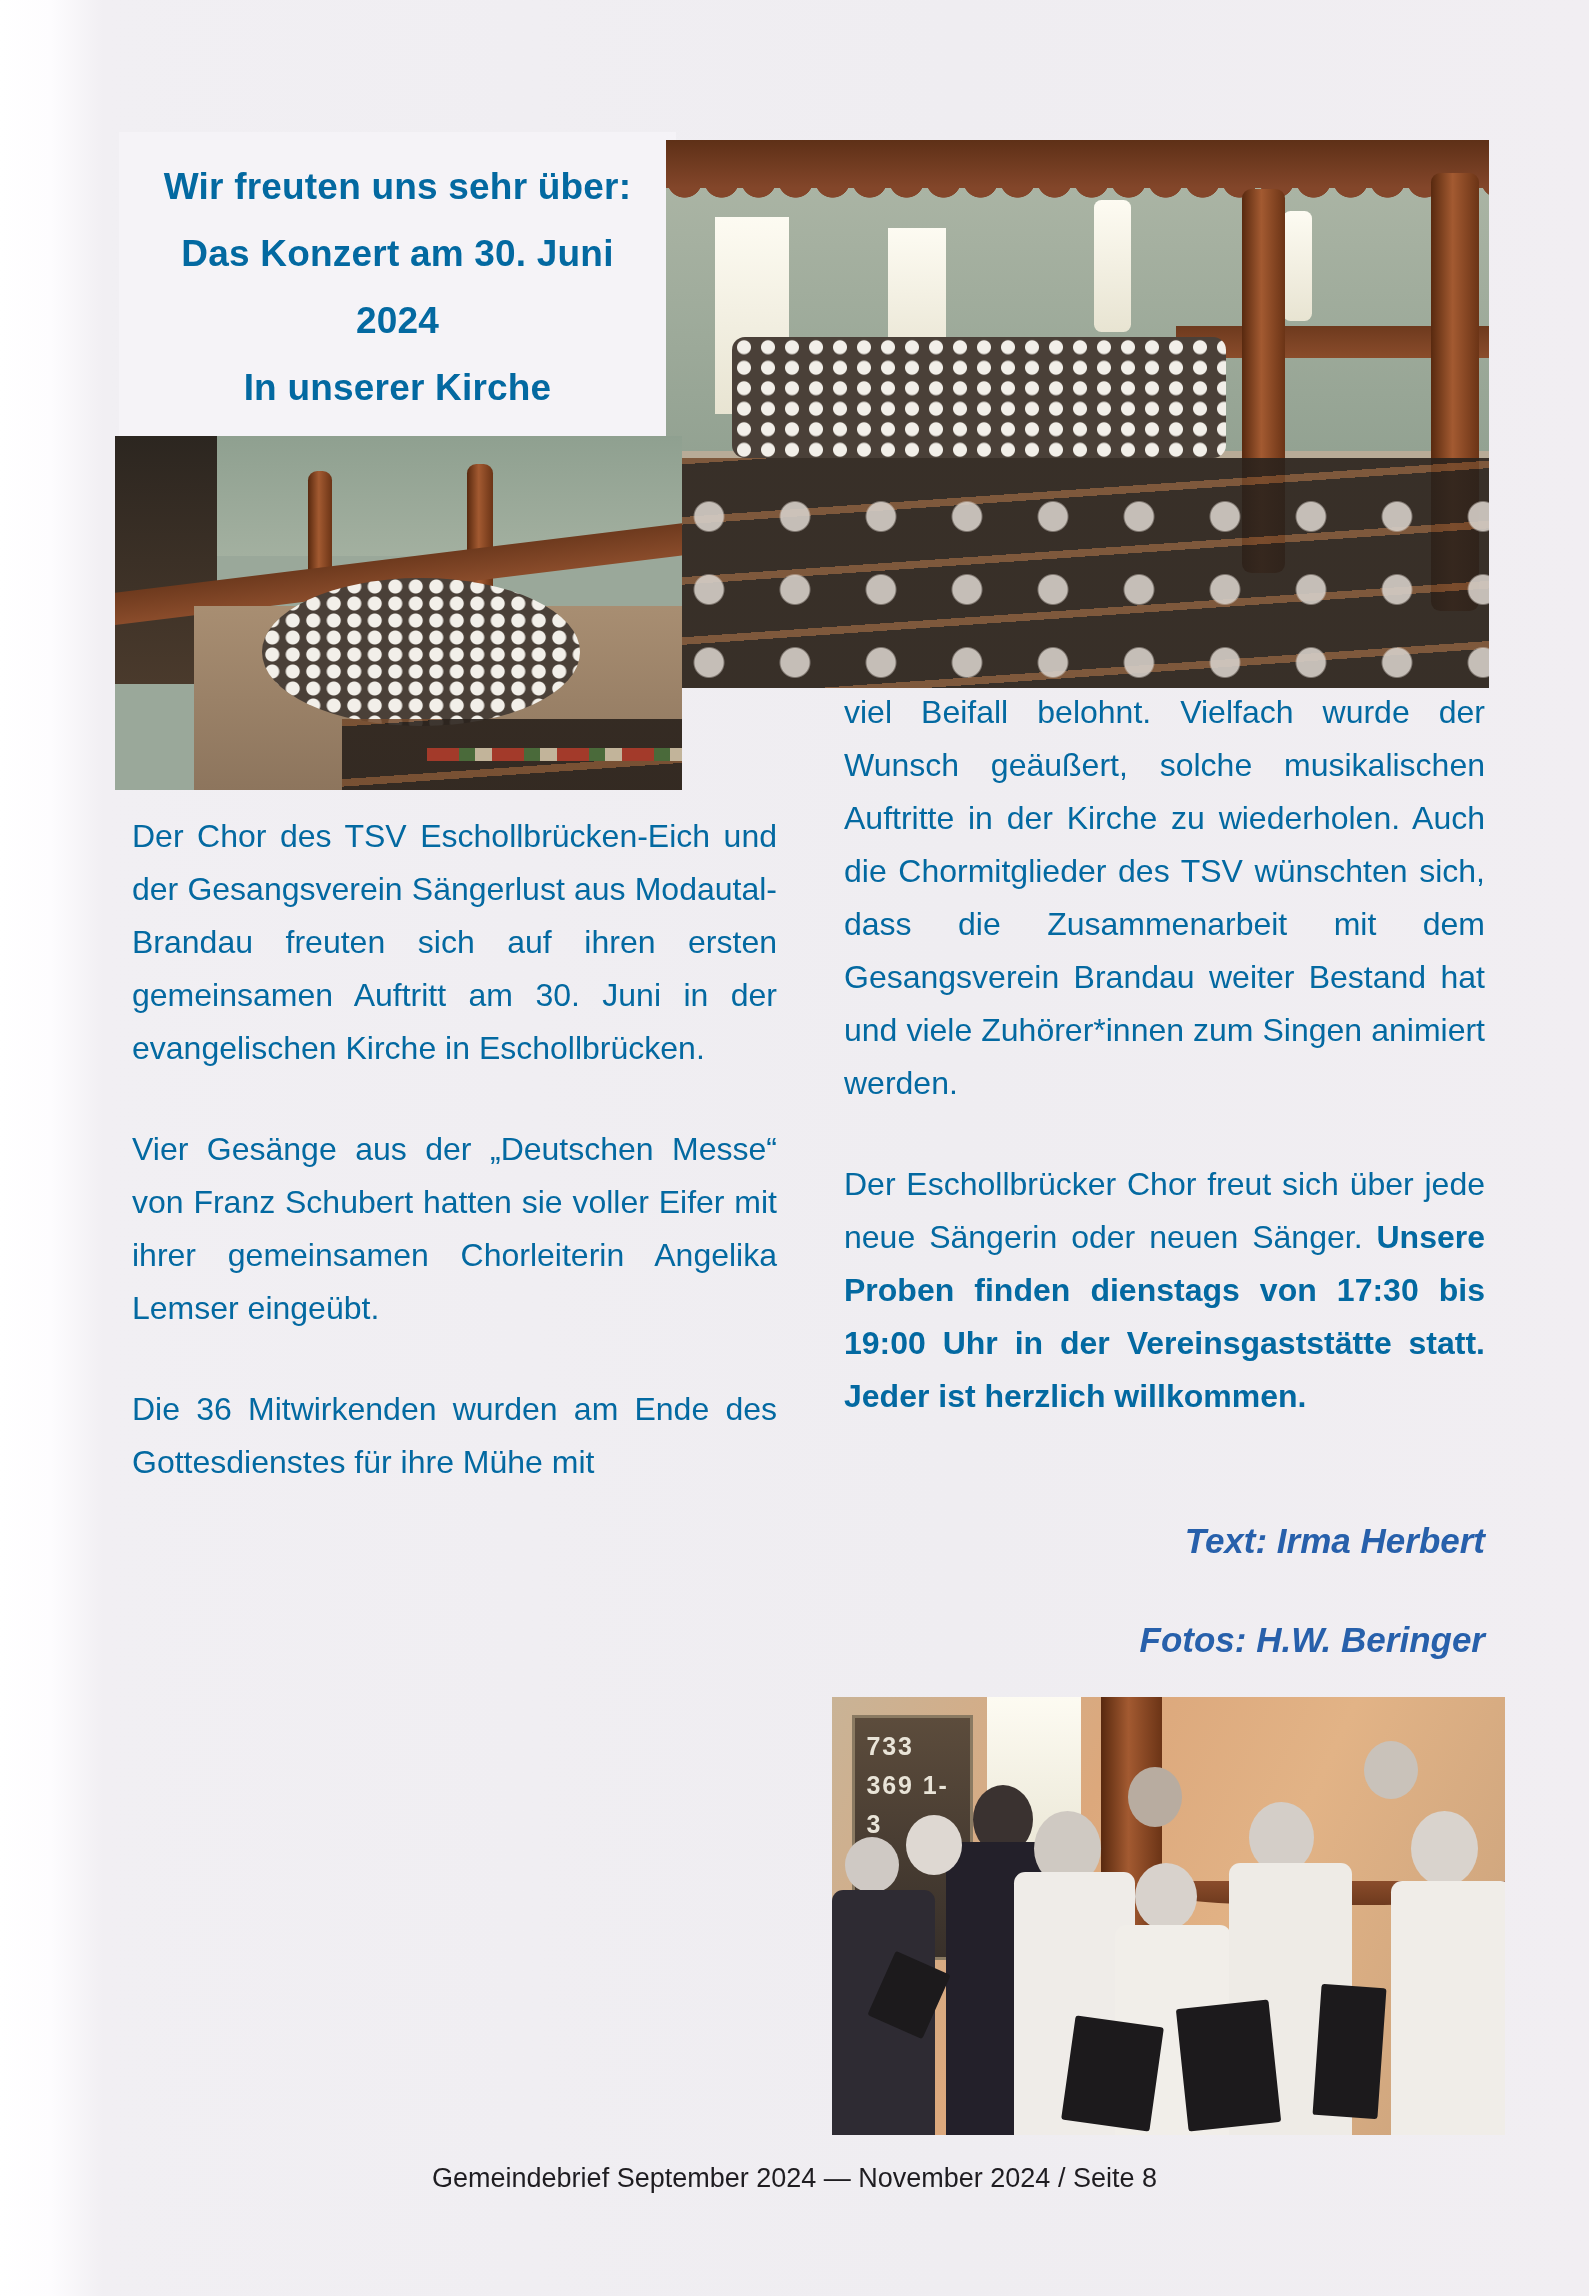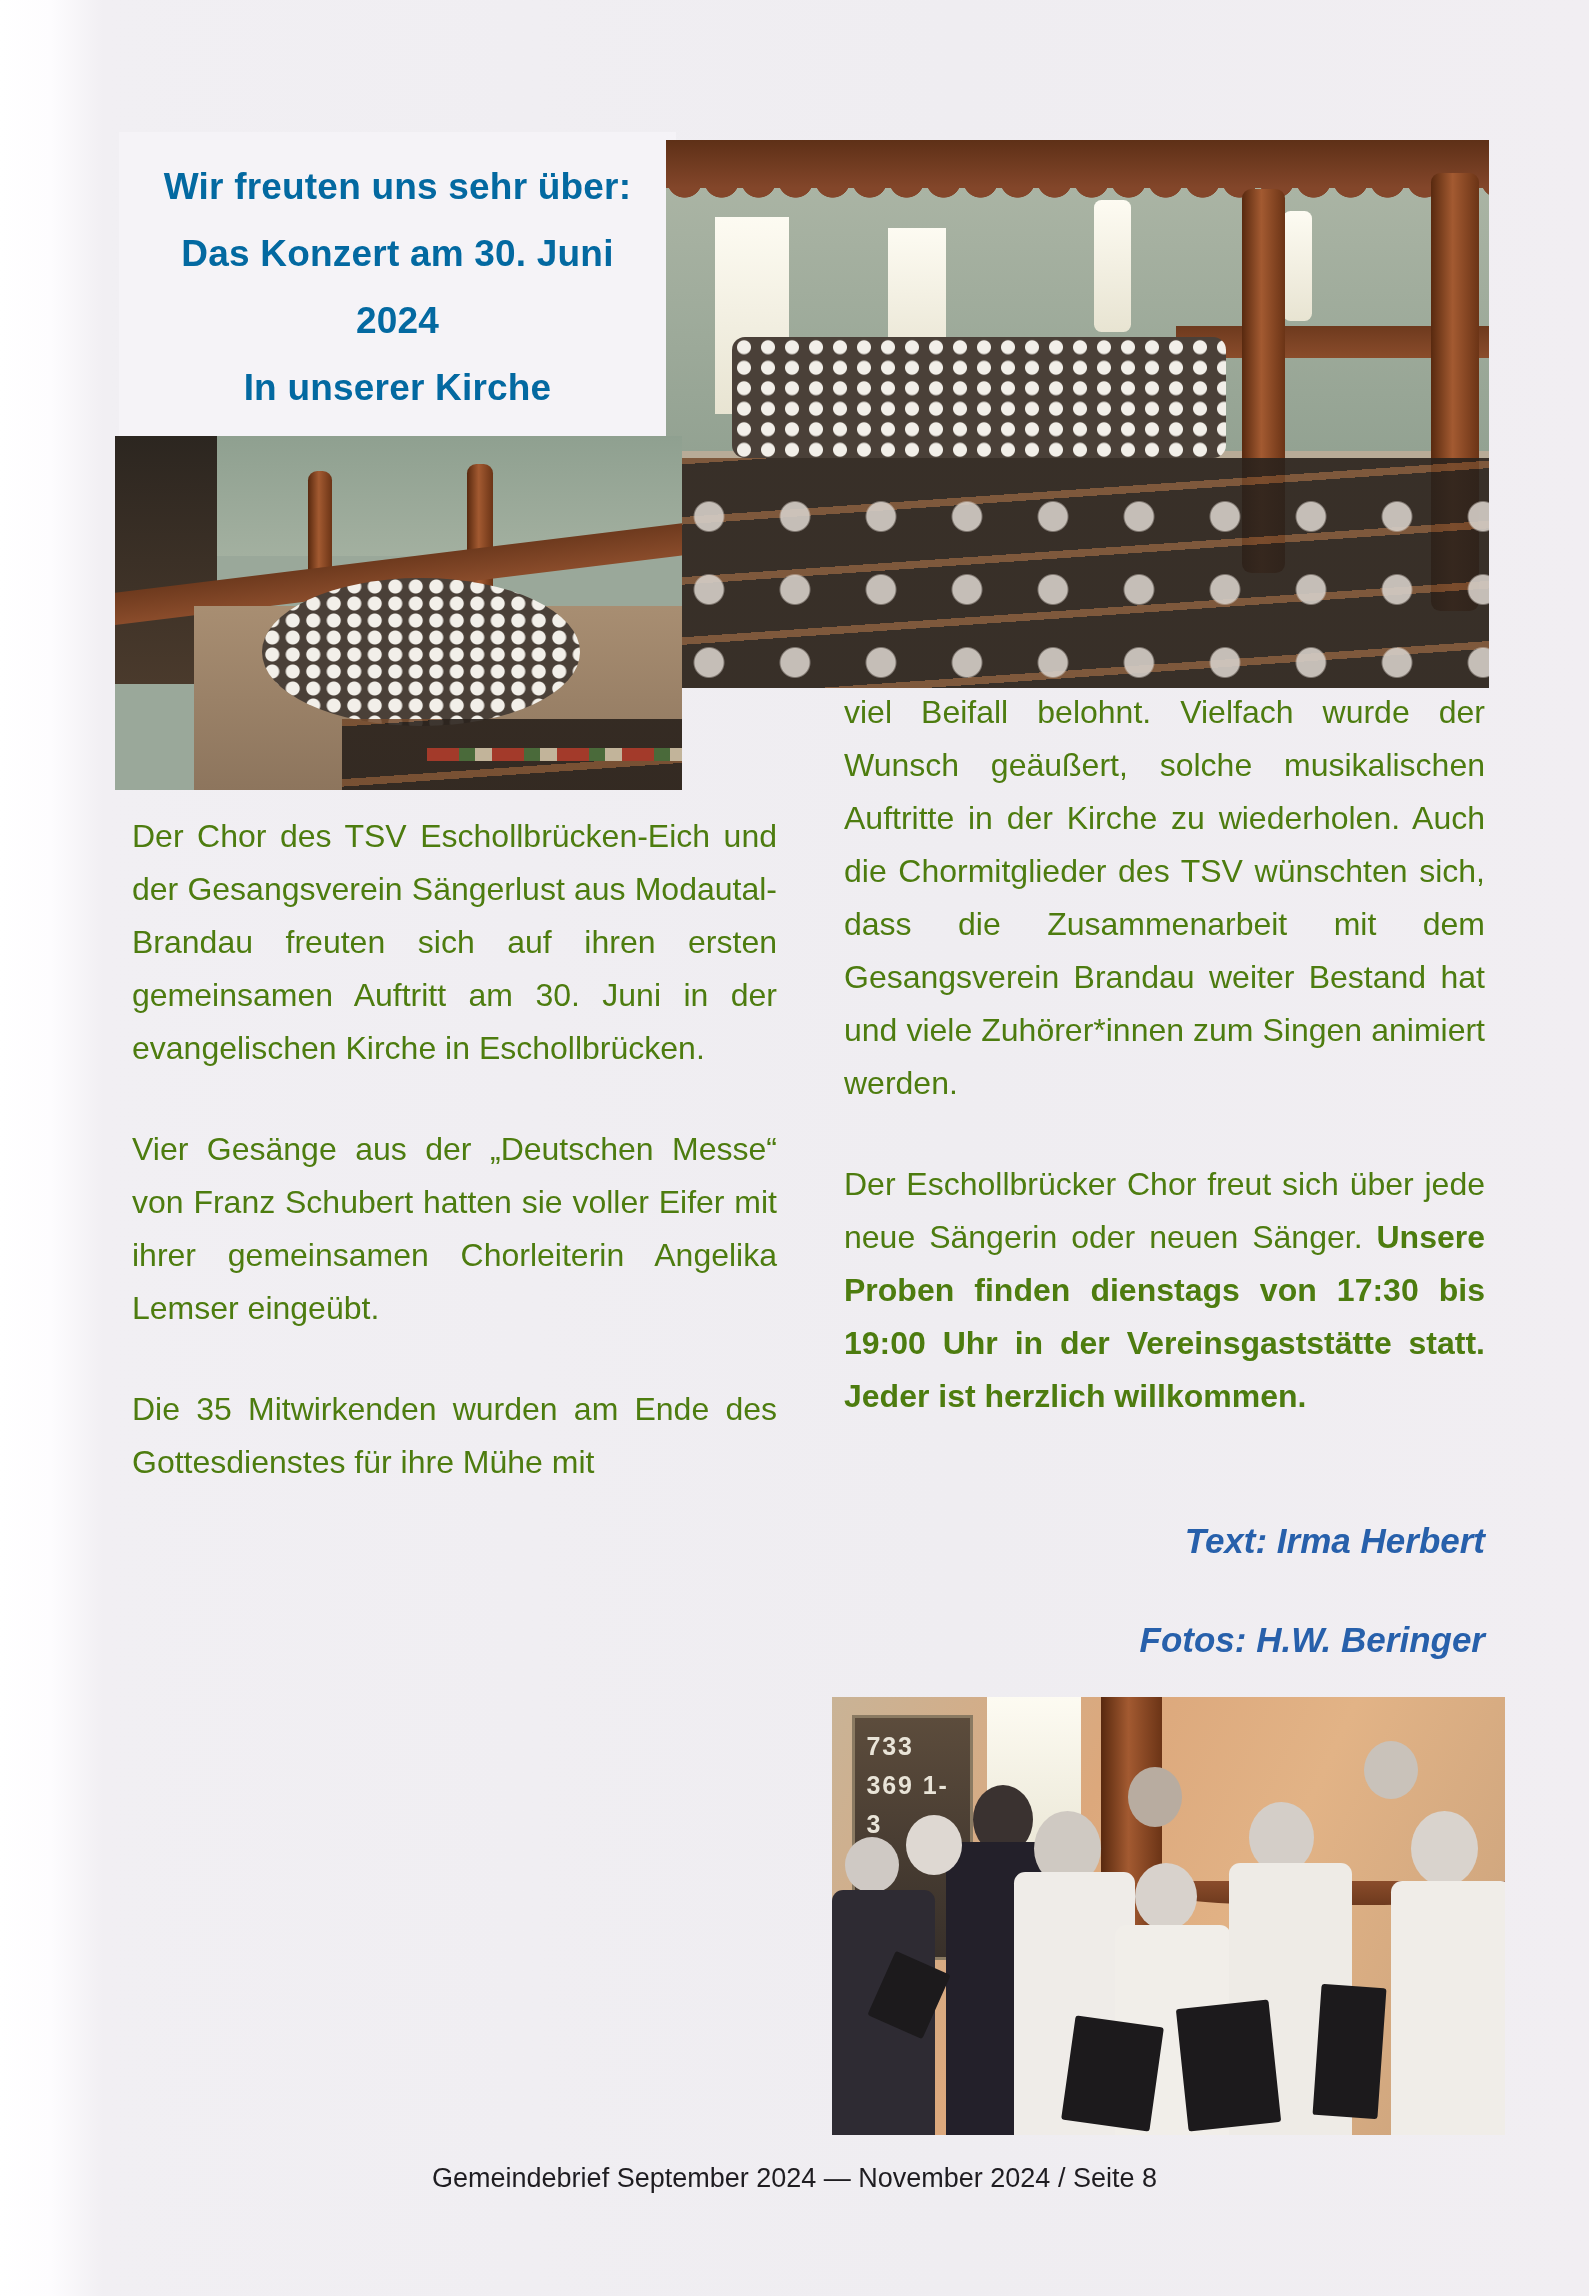--- a/index.html
+++ b/index.html
@@ -54,21 +54,21 @@
       repeating-linear-gradient(176deg, rgba(116,74,44,0.85) 0 7.5px, rgba(42,34,28,0.9) 7.5px 60px);
   }
   .head { border-radius:50%; }
   .shirt { border-radius:11.2px 11.2px 0 0; }
   .folder { background:#1c1a1c; border-radius:2.8px; }
 
   
   .col {
     font-size:32px; line-height:53px;
     text-align:justify;
-    color:#4d7c0f;
+    color:#0369a1;
   }
   .col p { margin:0 0 48px 0; }
   .col-left  { left:132px; top:810px;  width:645px; }
   .col-right { left:844px; top:686px;  width:641px; }
   .bold-run { font-weight:bold; }
 
   .credit {
     font-size:35px; font-weight:bold; font-style:italic;
     color:#2760ab; text-align:right; width:643px;
   }
@@ -131,21 +131,21 @@
   <div class="crowd-dots" style="left:26%; top:40%; width:56%; height:42%; background-color:#4a4038; border-radius:50%;
               background-size:20.5px 17px;"></div>
   <div class="pew-zone" style="left:40%; top:80%; width:60%; height:20%;"></div>
   <div style="left:55%; top:88%; width:45%; height:13px;
               background:repeating-linear-gradient(90deg,#a33a2a 0 32px,#4a6a3a 32px 48px,#c2b49a 48px 65px);"></div>
 </div>
 
 <div class="abs col col-left">
   <p>Der Chor des TSV Eschollbrücken-Eich und der Gesangsverein Sängerlust aus Modautal-Brandau freuten sich auf ihren ersten gemeinsamen Auftritt am 30. Juni in der evangelischen Kirche in Eschollbrücken.</p>
   <p>Vier Gesänge aus der „Deutschen Messe“ von Franz Schubert hatten sie voller Eifer mit ihrer gemeinsamen Chorleiterin Angelika Lemser eingeübt.</p>
-  <p>Die 35 Mitwirkenden wurden am Ende des Gottesdienstes für ihre Mühe mit</p>
+  <p>Die 36 Mitwirkenden wurden am Ende des Gottesdienstes für ihre Mühe mit</p>
 </div>
 
 <div class="abs col col-right">
   <p>viel Beifall belohnt. Vielfach wurde der Wunsch geäußert, solche musikalischen Auftritte in der Kirche zu wiederholen. Auch die Chormitglieder des TSV wünschten sich, dass die Zusammenarbeit mit dem Gesangsverein Brandau weiter Bestand hat und viele Zuhörer*innen zum Singen animiert werden.</p>
   <p><span>Der Eschollbrücker Chor freut sich über jede neue Sängerin oder neuen Sänger. </span><span class="bold-run">Unsere Proben finden dienstags von 17:30 bis 19:00 Uhr in der Vereinsgaststätte statt. Jeder ist herzlich willkommen.</span></p>
 </div>
 
 <div class="abs credit" style="left:842px; top:1521px;">Text: Irma Herbert</div>
 <div class="abs credit" style="left:842px; top:1620px;">Fotos: H.W. Beringer</div>
 

